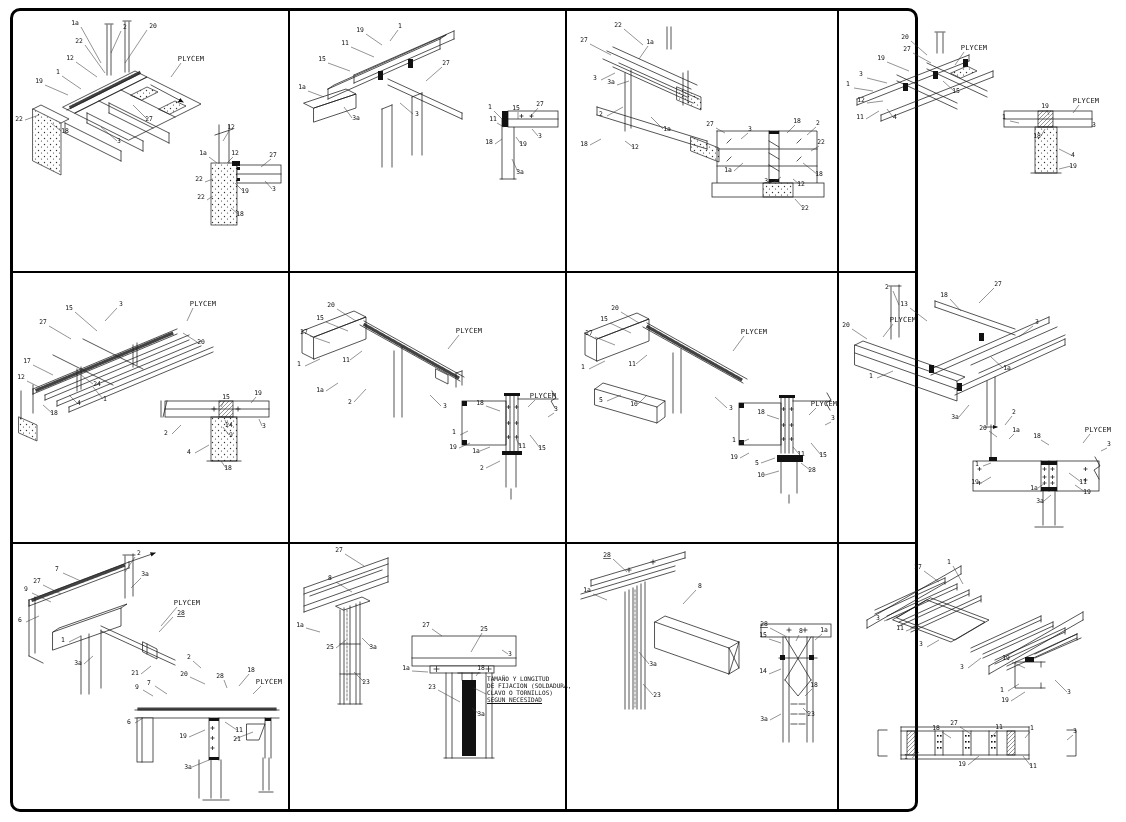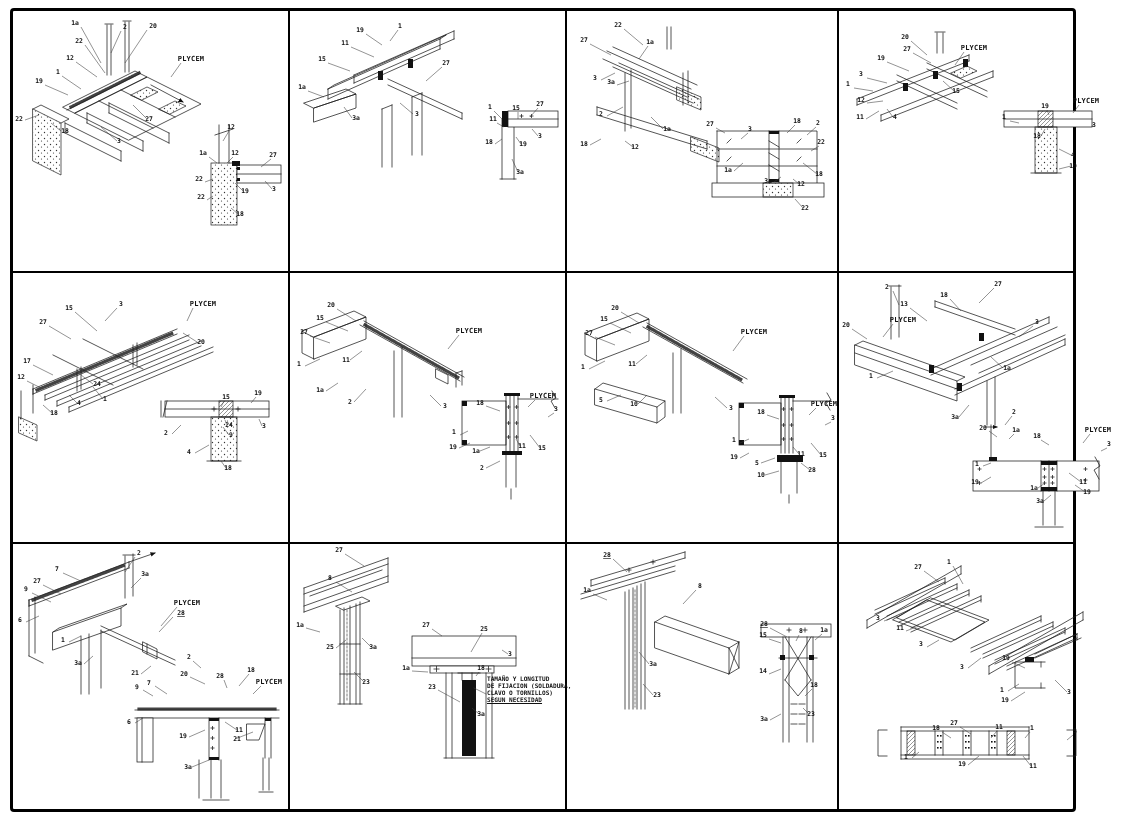--- a/index.html
+++ b/index.html
@@ -1,18 +1,18 @@
 <!DOCTYPE html>
 <html><head>
 <meta charset="utf-8">
 <style>
   html,body{margin:0;padding:0;background:#ffffff;width:1126px;height:822px;
     font-family:"DejaVu Sans Mono","Liberation Mono",monospace;}
-  .sheet{position:absolute;left:10px;top:8px;width:1066px;height:804px;
-    border:3px solid #000;border-radius:4px;box-sizing:border-box;background:#fff;font-weight:bold;}
+  .sheet{position:absolute;left:10px;top:8px;width:908px;height:804px;
+    border:3px solid #000;border-radius:10px;box-sizing:border-box;background:#fff;}
   .vline{position:absolute;top:0;bottom:0;width:2px;background:#000;}
   .hline{position:absolute;left:0;right:0;height:2px;background:#000;}
   .panel{position:absolute;overflow:visible;}
   .panel svg{display:block;overflow:visible;}
   .st{stroke:#1c1c1c;stroke-width:.75;fill:none;stroke-linecap:square;stroke-linejoin:miter;}
   .fw{fill:#ffffff;}
   .fb{fill:#111;stroke:none;}
   .sp{fill:url(#stip);stroke:#1c1c1c;stroke-width:.7;}
   .hf{fill:url(#hat);stroke:#1c1c1c;stroke-width:.7;}
   .dt{stroke:#222;stroke-width:3.2;stroke-dasharray:.9,2.4;fill:none;opacity:.85;}

